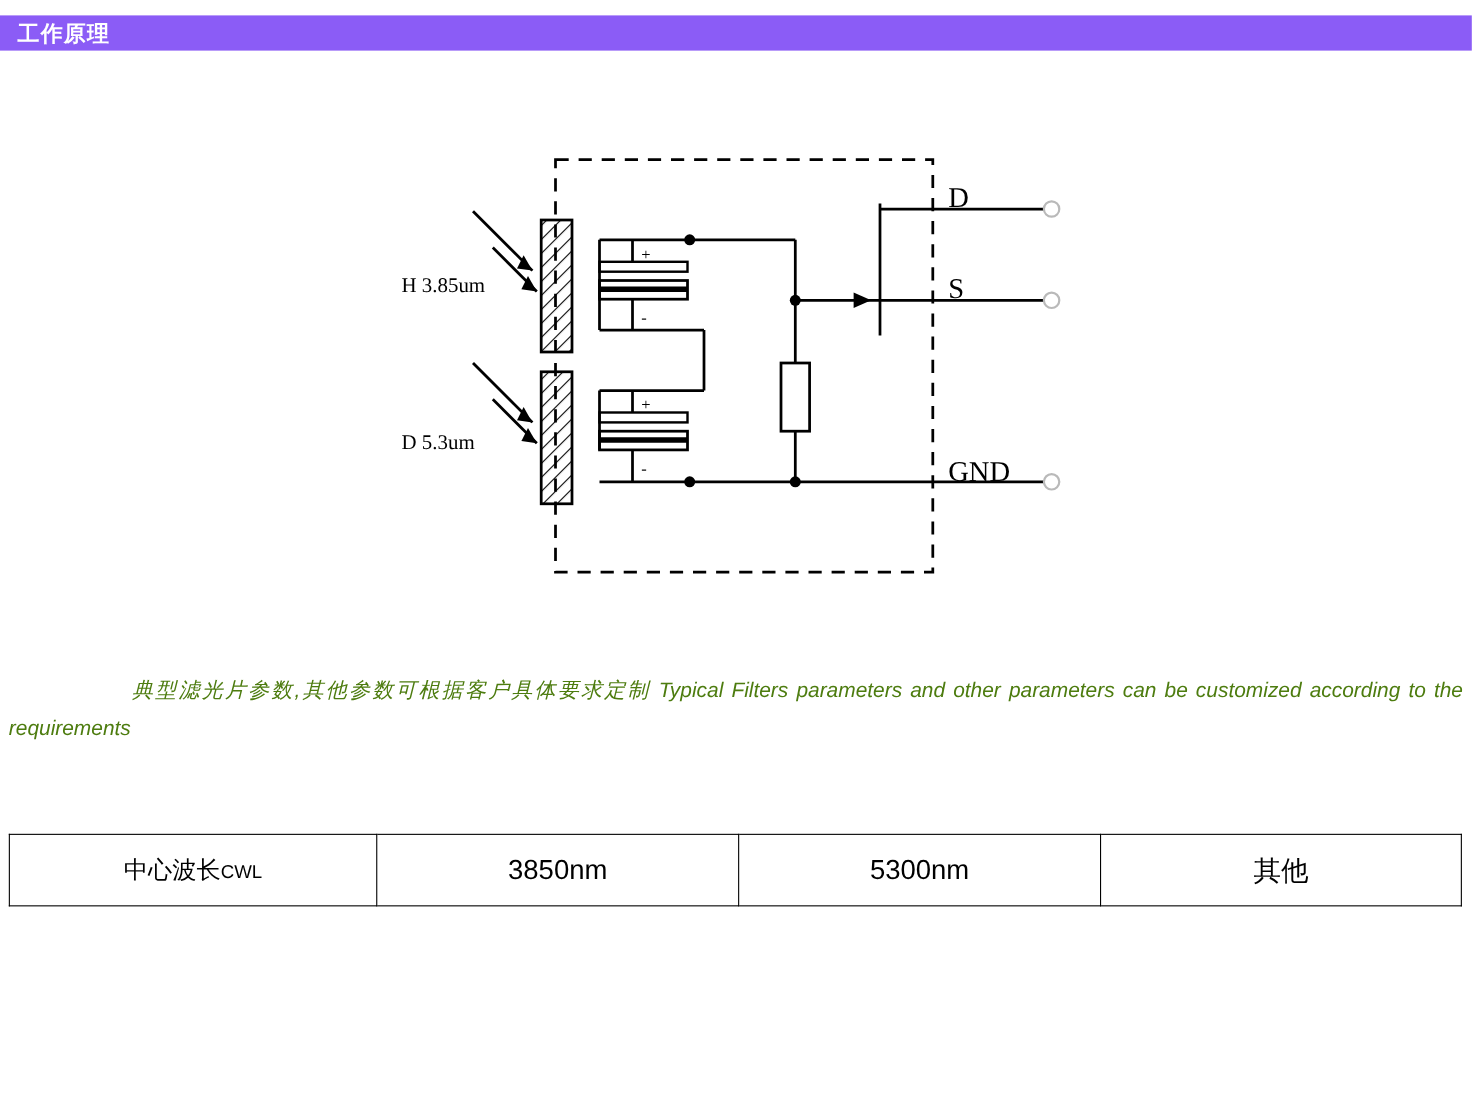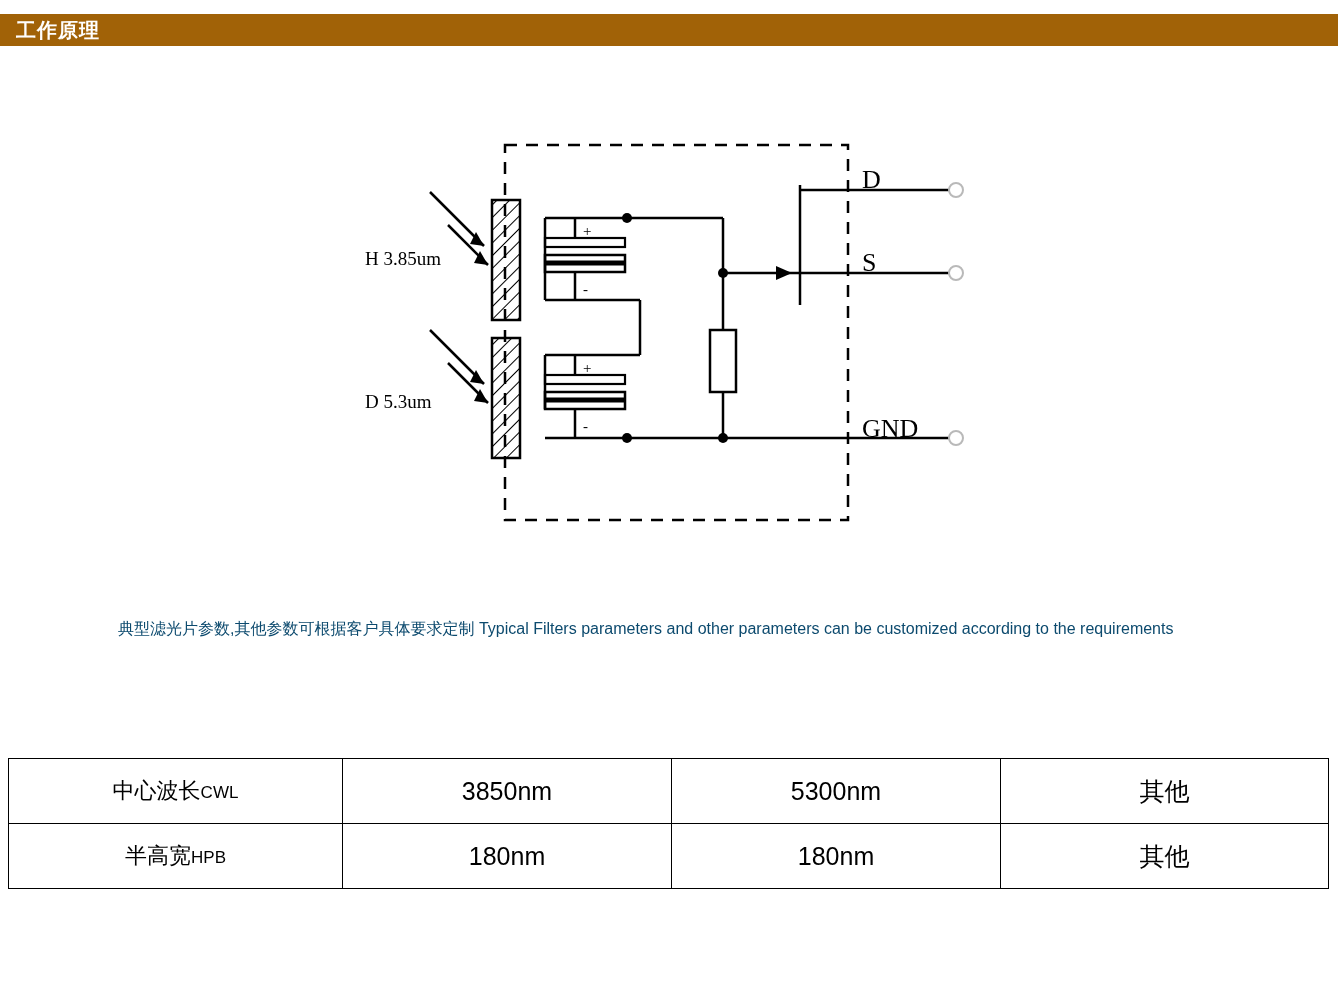--- a/index.html
+++ b/index.html
@@ -16,21 +16,21 @@
     overflow: hidden;
   }
 
   
   .section-header {
     position: absolute;
     left: 0;
     top: 14px;
     width: 1338px;
     height: 32px;
-    background: #a16207;
+    background: #8b5cf6;
     display: flex;
     align-items: center;
   }
   .section-header .title {
     color: #ffffff;
     font-size: 20px;
     font-weight: 700;
     padding-left: 16px;
     letter-spacing: 1px;
     font-family: "DejaVu Sans", "Liberation Sans", sans-serif;
@@ -44,24 +44,25 @@
     width: 1338px;
     height: 520px;
   }
 
   
   .paragraph {
     position: absolute;
     left: 8px;
     top: 612px;
     width: 1322px;
-    font-size: 16px;
+    font-size: 19px;
     line-height: 34px;
     text-align: justify;
-    color: #0c4a6e;
+    color: #4d7c0f;
+    font-style: italic;
   }
   .paragraph .indent {
     display: inline-block;
     width: 110px;
   }
 
   
   .params-table {
     position: absolute;
     left: 8px;
@@ -223,20 +224,14 @@
       <col class="col-b">
       <col class="col-c">
   </colgroup>
   <tbody>
     <tr>
       <td class="label"><span class="cn-big label-cn">中心波长</span><span>CWL</span></td>
       <td>3850nm</td>
       <td>5300nm</td>
       <td class="label-cn">其他</td>
     </tr>
-    <tr>
-      <td class="label"><span class="cn-big label-cn">半高宽</span><span>HPB</span></td>
-      <td>180nm</td>
-      <td>180nm</td>
-      <td class="label-cn">其他</td>
-    </tr>
   </tbody>
 </table>
 
 </body></html>

